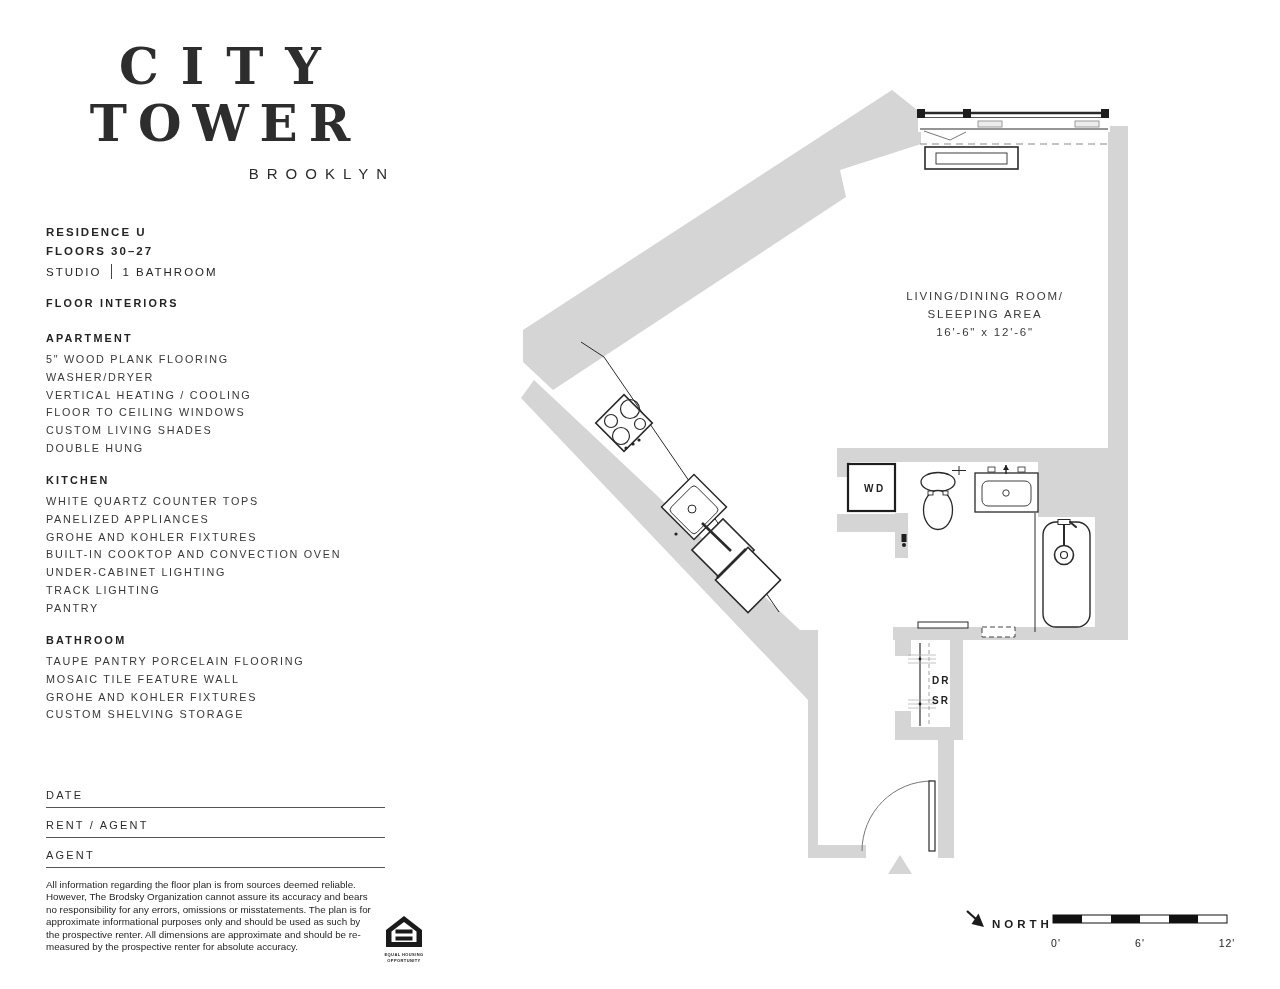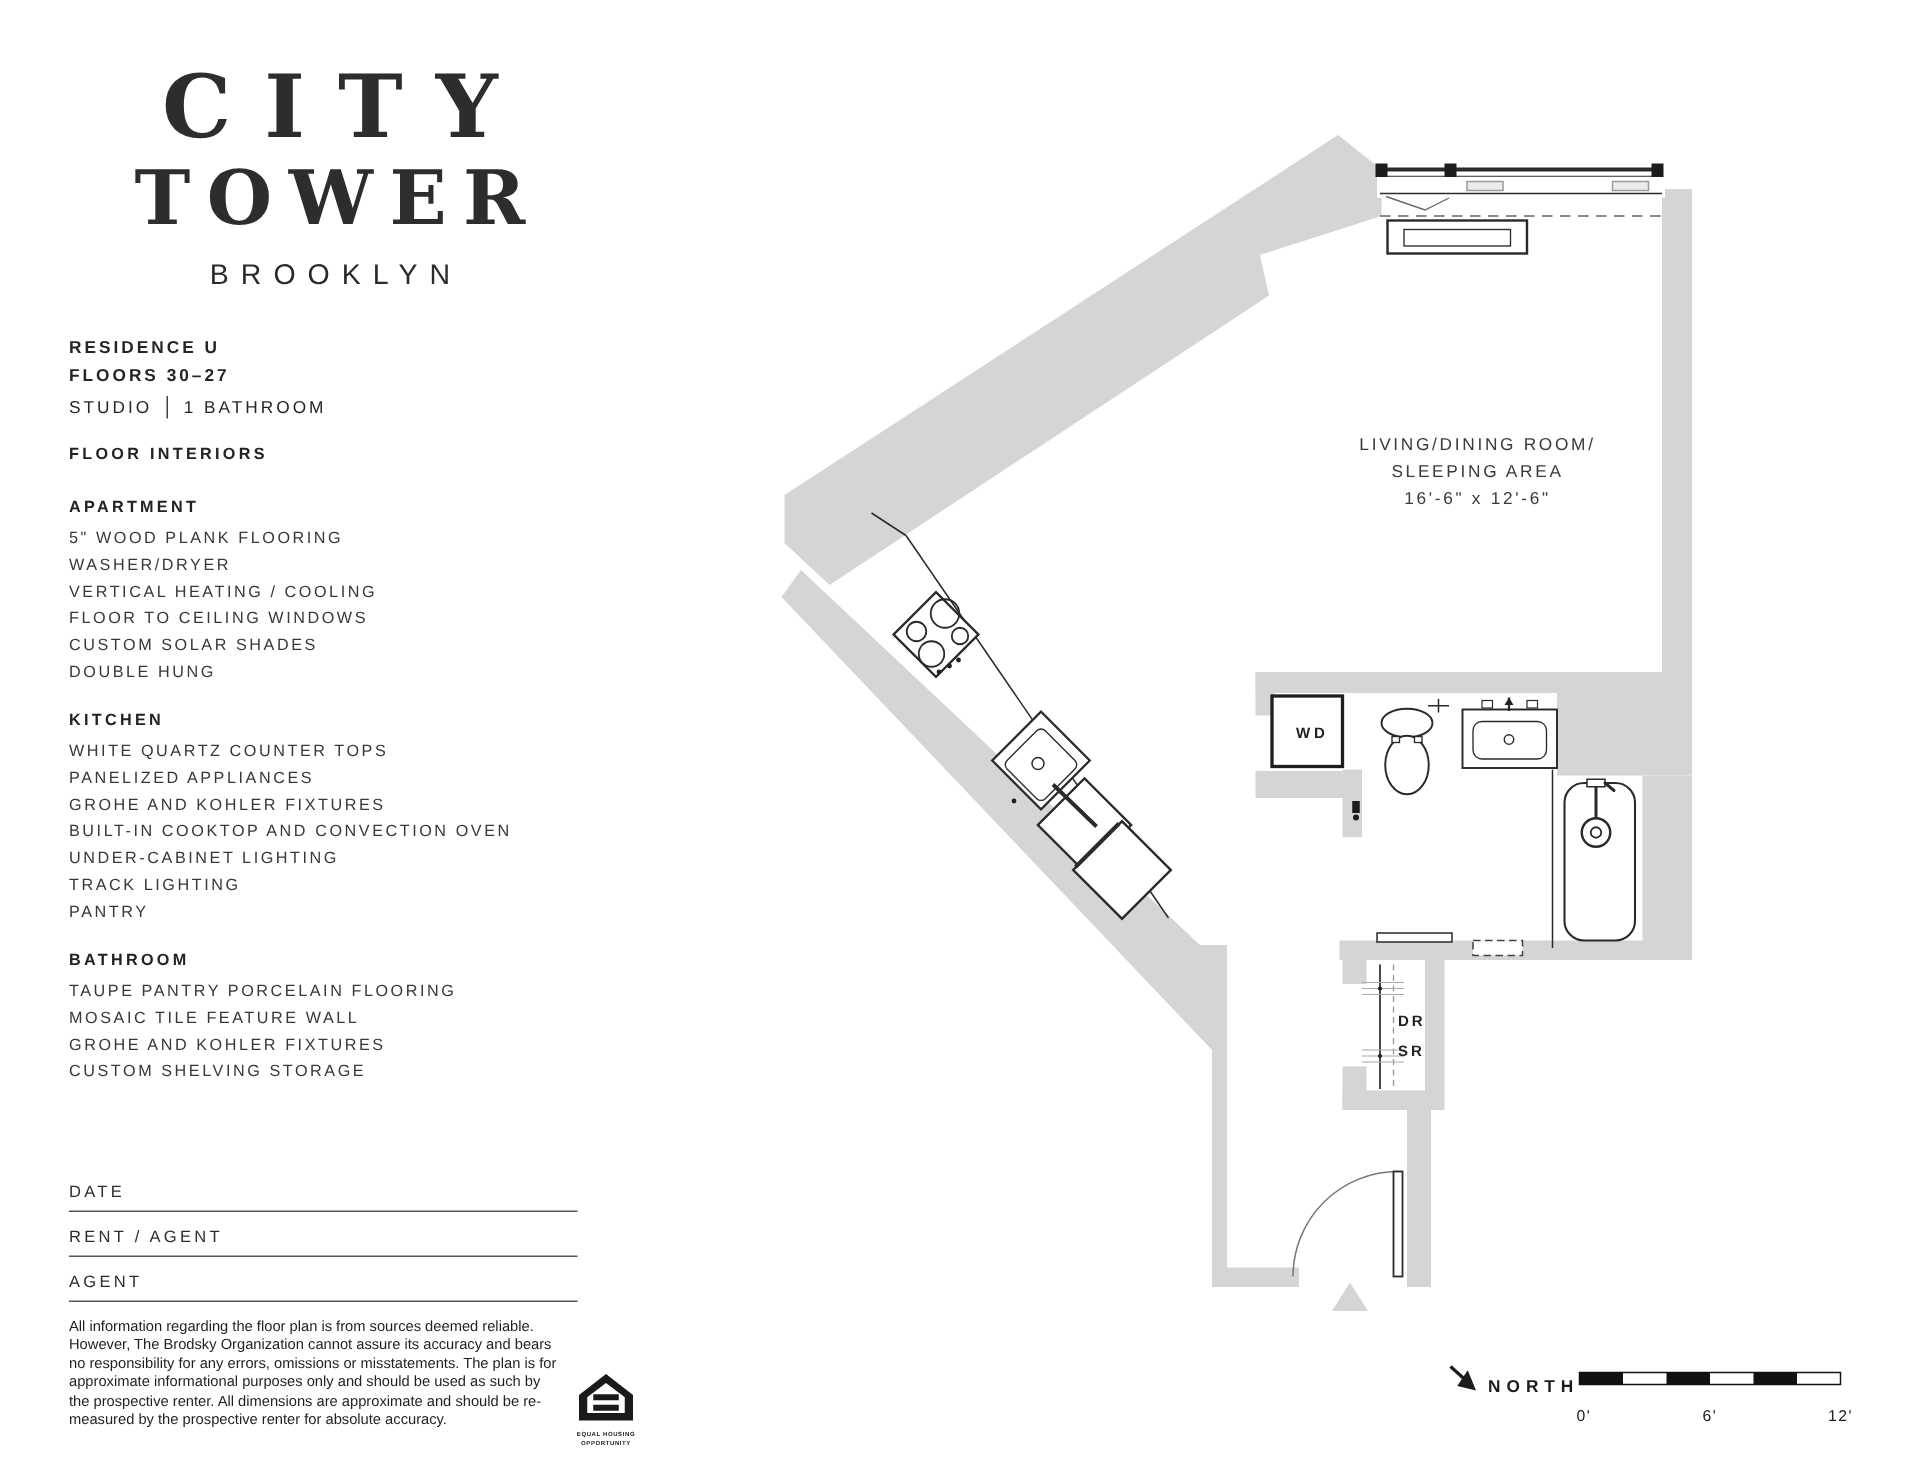--- a/index.html
+++ b/index.html
@@ -1,22 +1,22 @@
 <!DOCTYPE html>
 <html><head>
 <meta charset="utf-8">
 <style>
   html,body{margin:0;padding:0;background:#ffffff;}
   body{position:relative;width:1280px;height:989px;font-family:"Liberation Sans",sans-serif;color:#2e2e2e;overflow:hidden;}
 
   
   .brand{position:absolute;left:45px;top:42px;width:350px;text-align:center;color:#2d2d2d;}
-  .brand .line1{font-family:"DejaVu Serif",serif;font-weight:700;font-size:58px;letter-spacing:22px;margin-left:22px;line-height:1;text-align:center;}
+  .brand .line1{font-family:"DejaVu Serif",serif;font-weight:700;font-size:50px;letter-spacing:22px;margin-left:22px;line-height:1;text-align:center;}
   .brand .line2{font-family:"DejaVu Serif",serif;font-weight:700;font-size:50px;letter-spacing:11px;margin-left:11px;line-height:1;margin-top:7px;}
-  .brand .locale{font-size:19px;letter-spacing:8px;margin-left:8px;margin-top:16px;font-weight:500;color:#2a2a2a;}
+  .brand .locale{font-size:15px;letter-spacing:8px;margin-left:8px;margin-top:16px;font-weight:500;color:#2a2a2a;text-align:right;}
 
   .residence{position:absolute;left:46px;top:226px;font-size:11.5px;color:#252525;}
   .residence .r1,.residence .r2{font-weight:700;letter-spacing:2px;margin-bottom:7px;}
   .residence .r3{letter-spacing:2px;font-weight:500;display:flex;align-items:center;}
   .residence .divider{display:inline-block;width:1px;height:15px;background:#444;margin:0 10px;}
 
   .sec{position:absolute;left:46px;width:420px;font-size:10.8px;color:#333;}
   .sec .hd{font-weight:700;letter-spacing:2.2px;color:#222;}
   .sec ul{list-style:none;margin:7px 0 0 0;padding:0;}
   .sec li{letter-spacing:1.7px;line-height:17.8px;font-weight:400;color:#383838;}
@@ -67,21 +67,21 @@
   <div class="hd">FLOOR INTERIORS</div>
 </div>
 
 <div class="sec" id="sec-apartment">
   <div class="hd">APARTMENT</div>
   <ul>
     <li>5"  WOOD PLANK FLOORING</li>
     <li>WASHER/DRYER</li>
     <li>VERTICAL HEATING / COOLING</li>
     <li>FLOOR TO CEILING WINDOWS</li>
-    <li>CUSTOM SOLAR SHADES</li>
+    <li>CUSTOM LIVING SHADES</li>
     <li>DOUBLE HUNG</li>
   </ul>
 </div>
 
 <div class="sec" id="sec-kitchen">
   <div class="hd">KITCHEN</div>
   <ul>
     <li>WHITE QUARTZ COUNTER TOPS</li>
     <li>PANELIZED APPLIANCES</li>
     <li>GROHE AND KOHLER FIXTURES</li>

